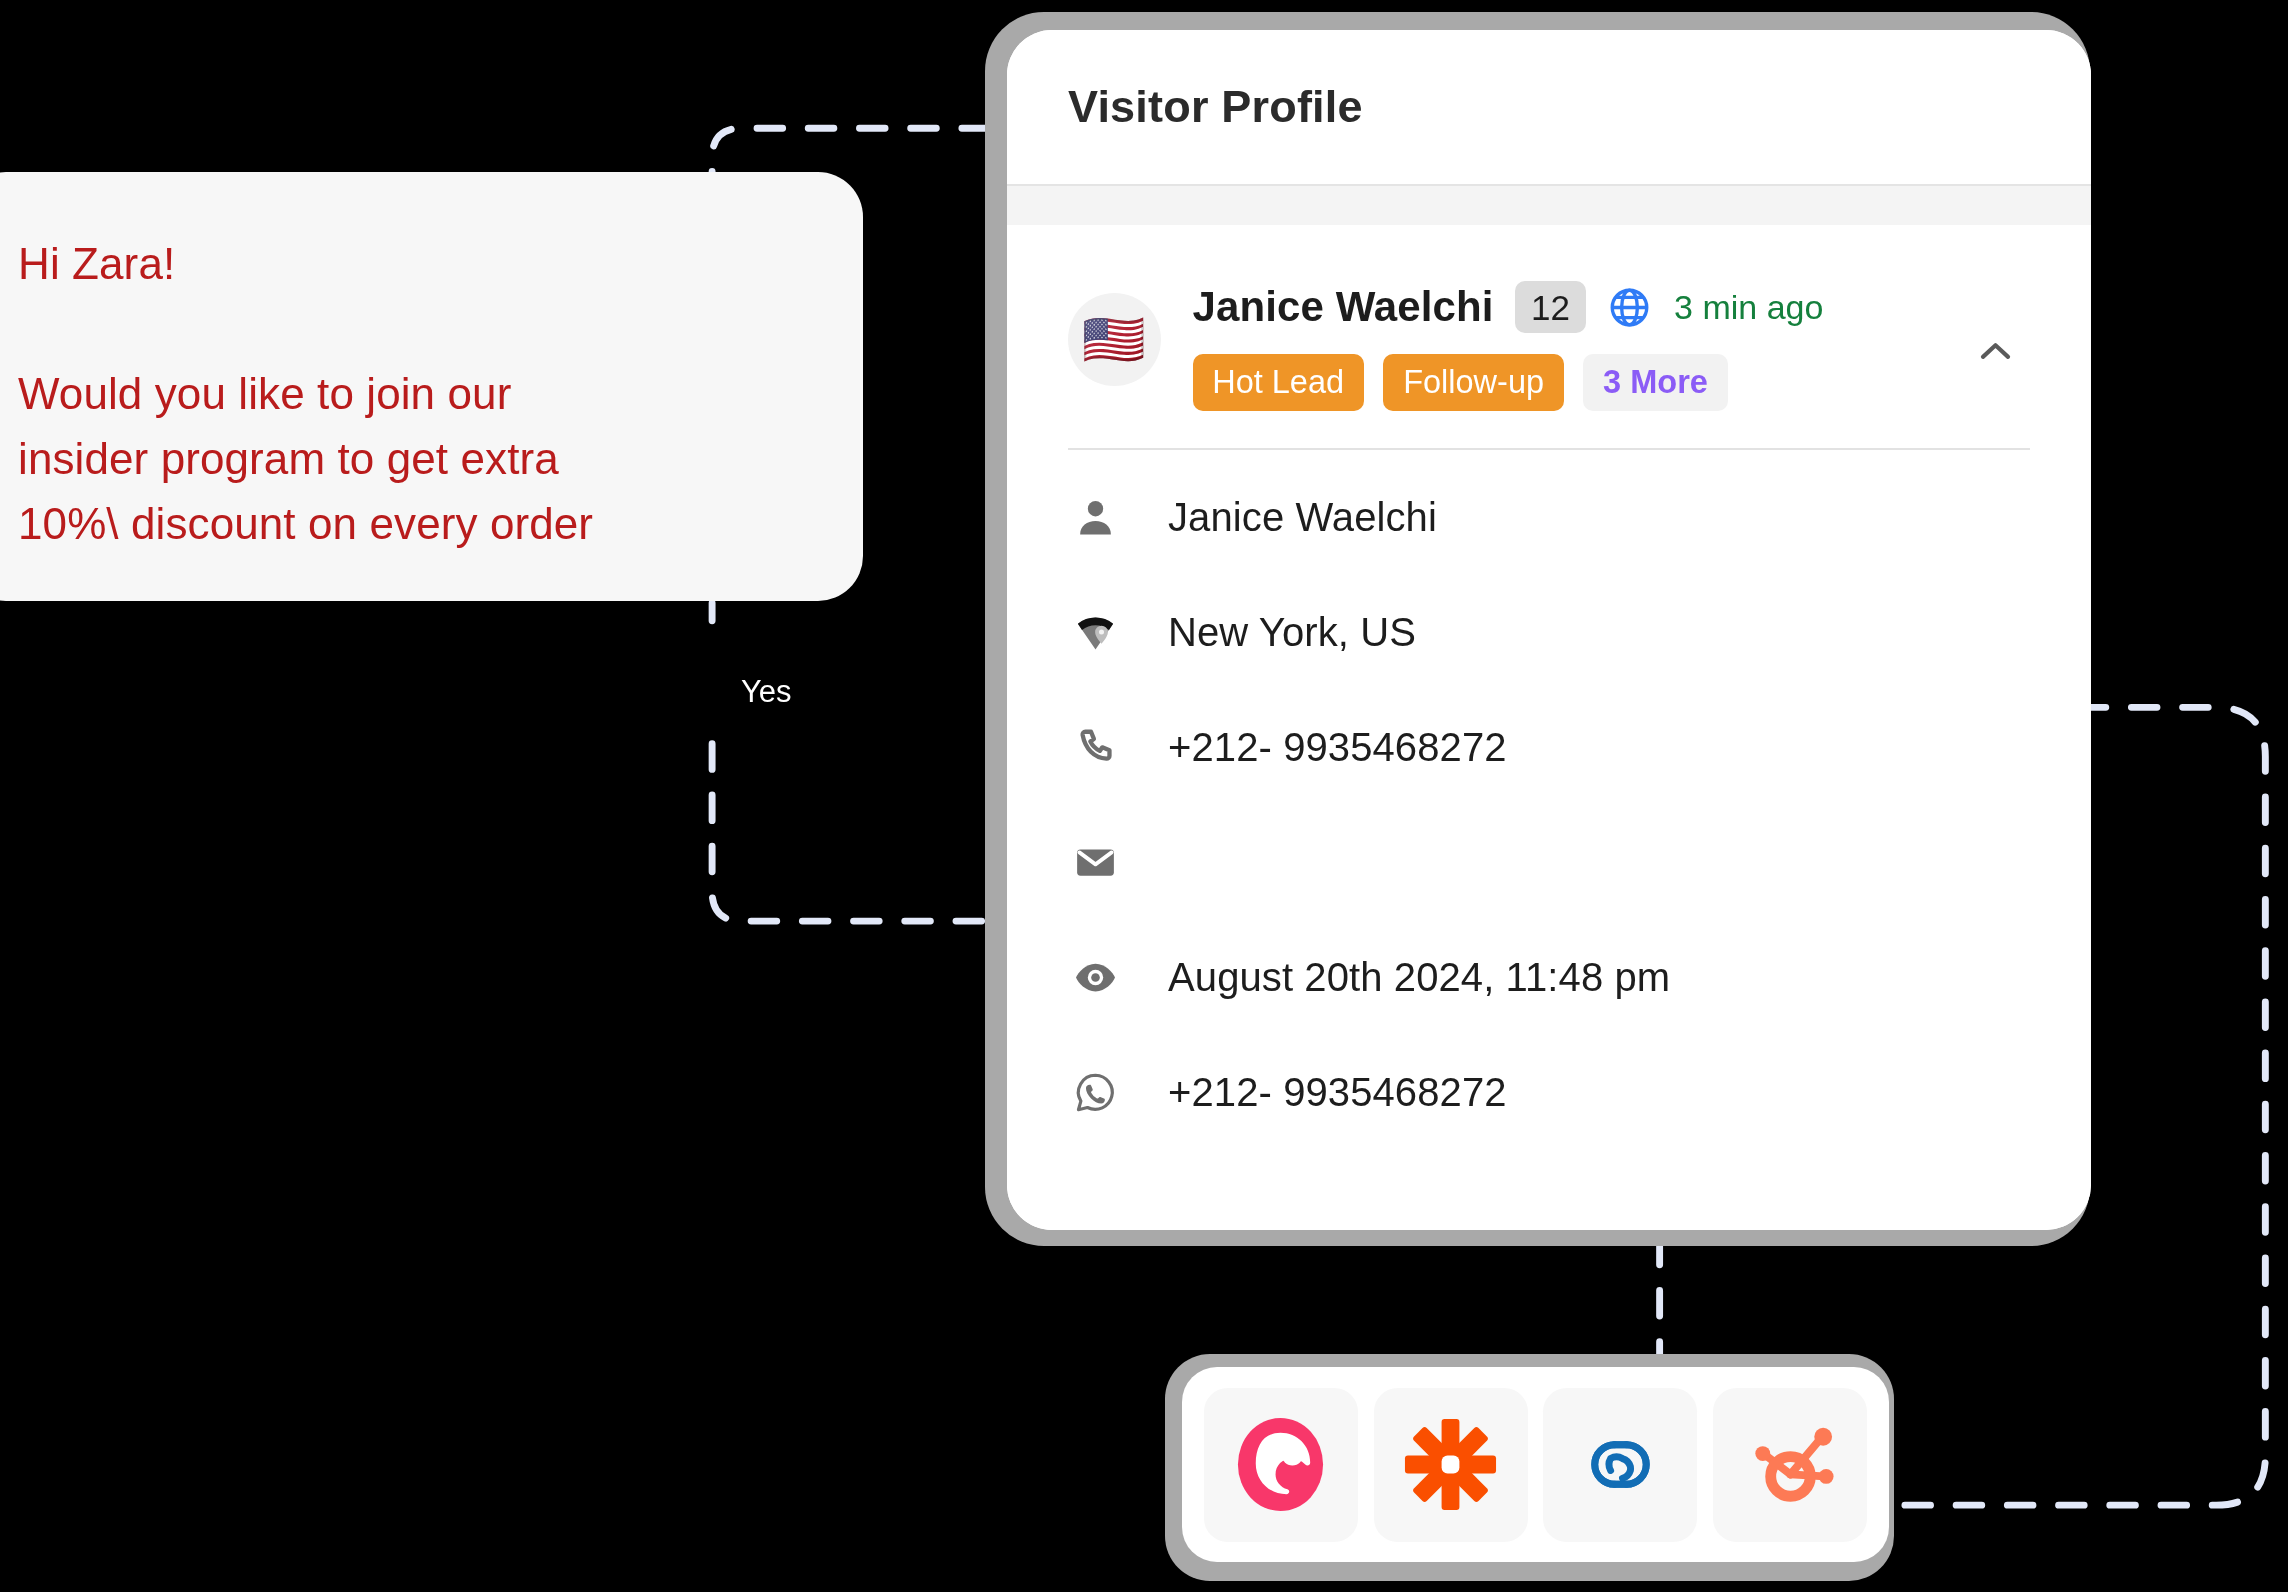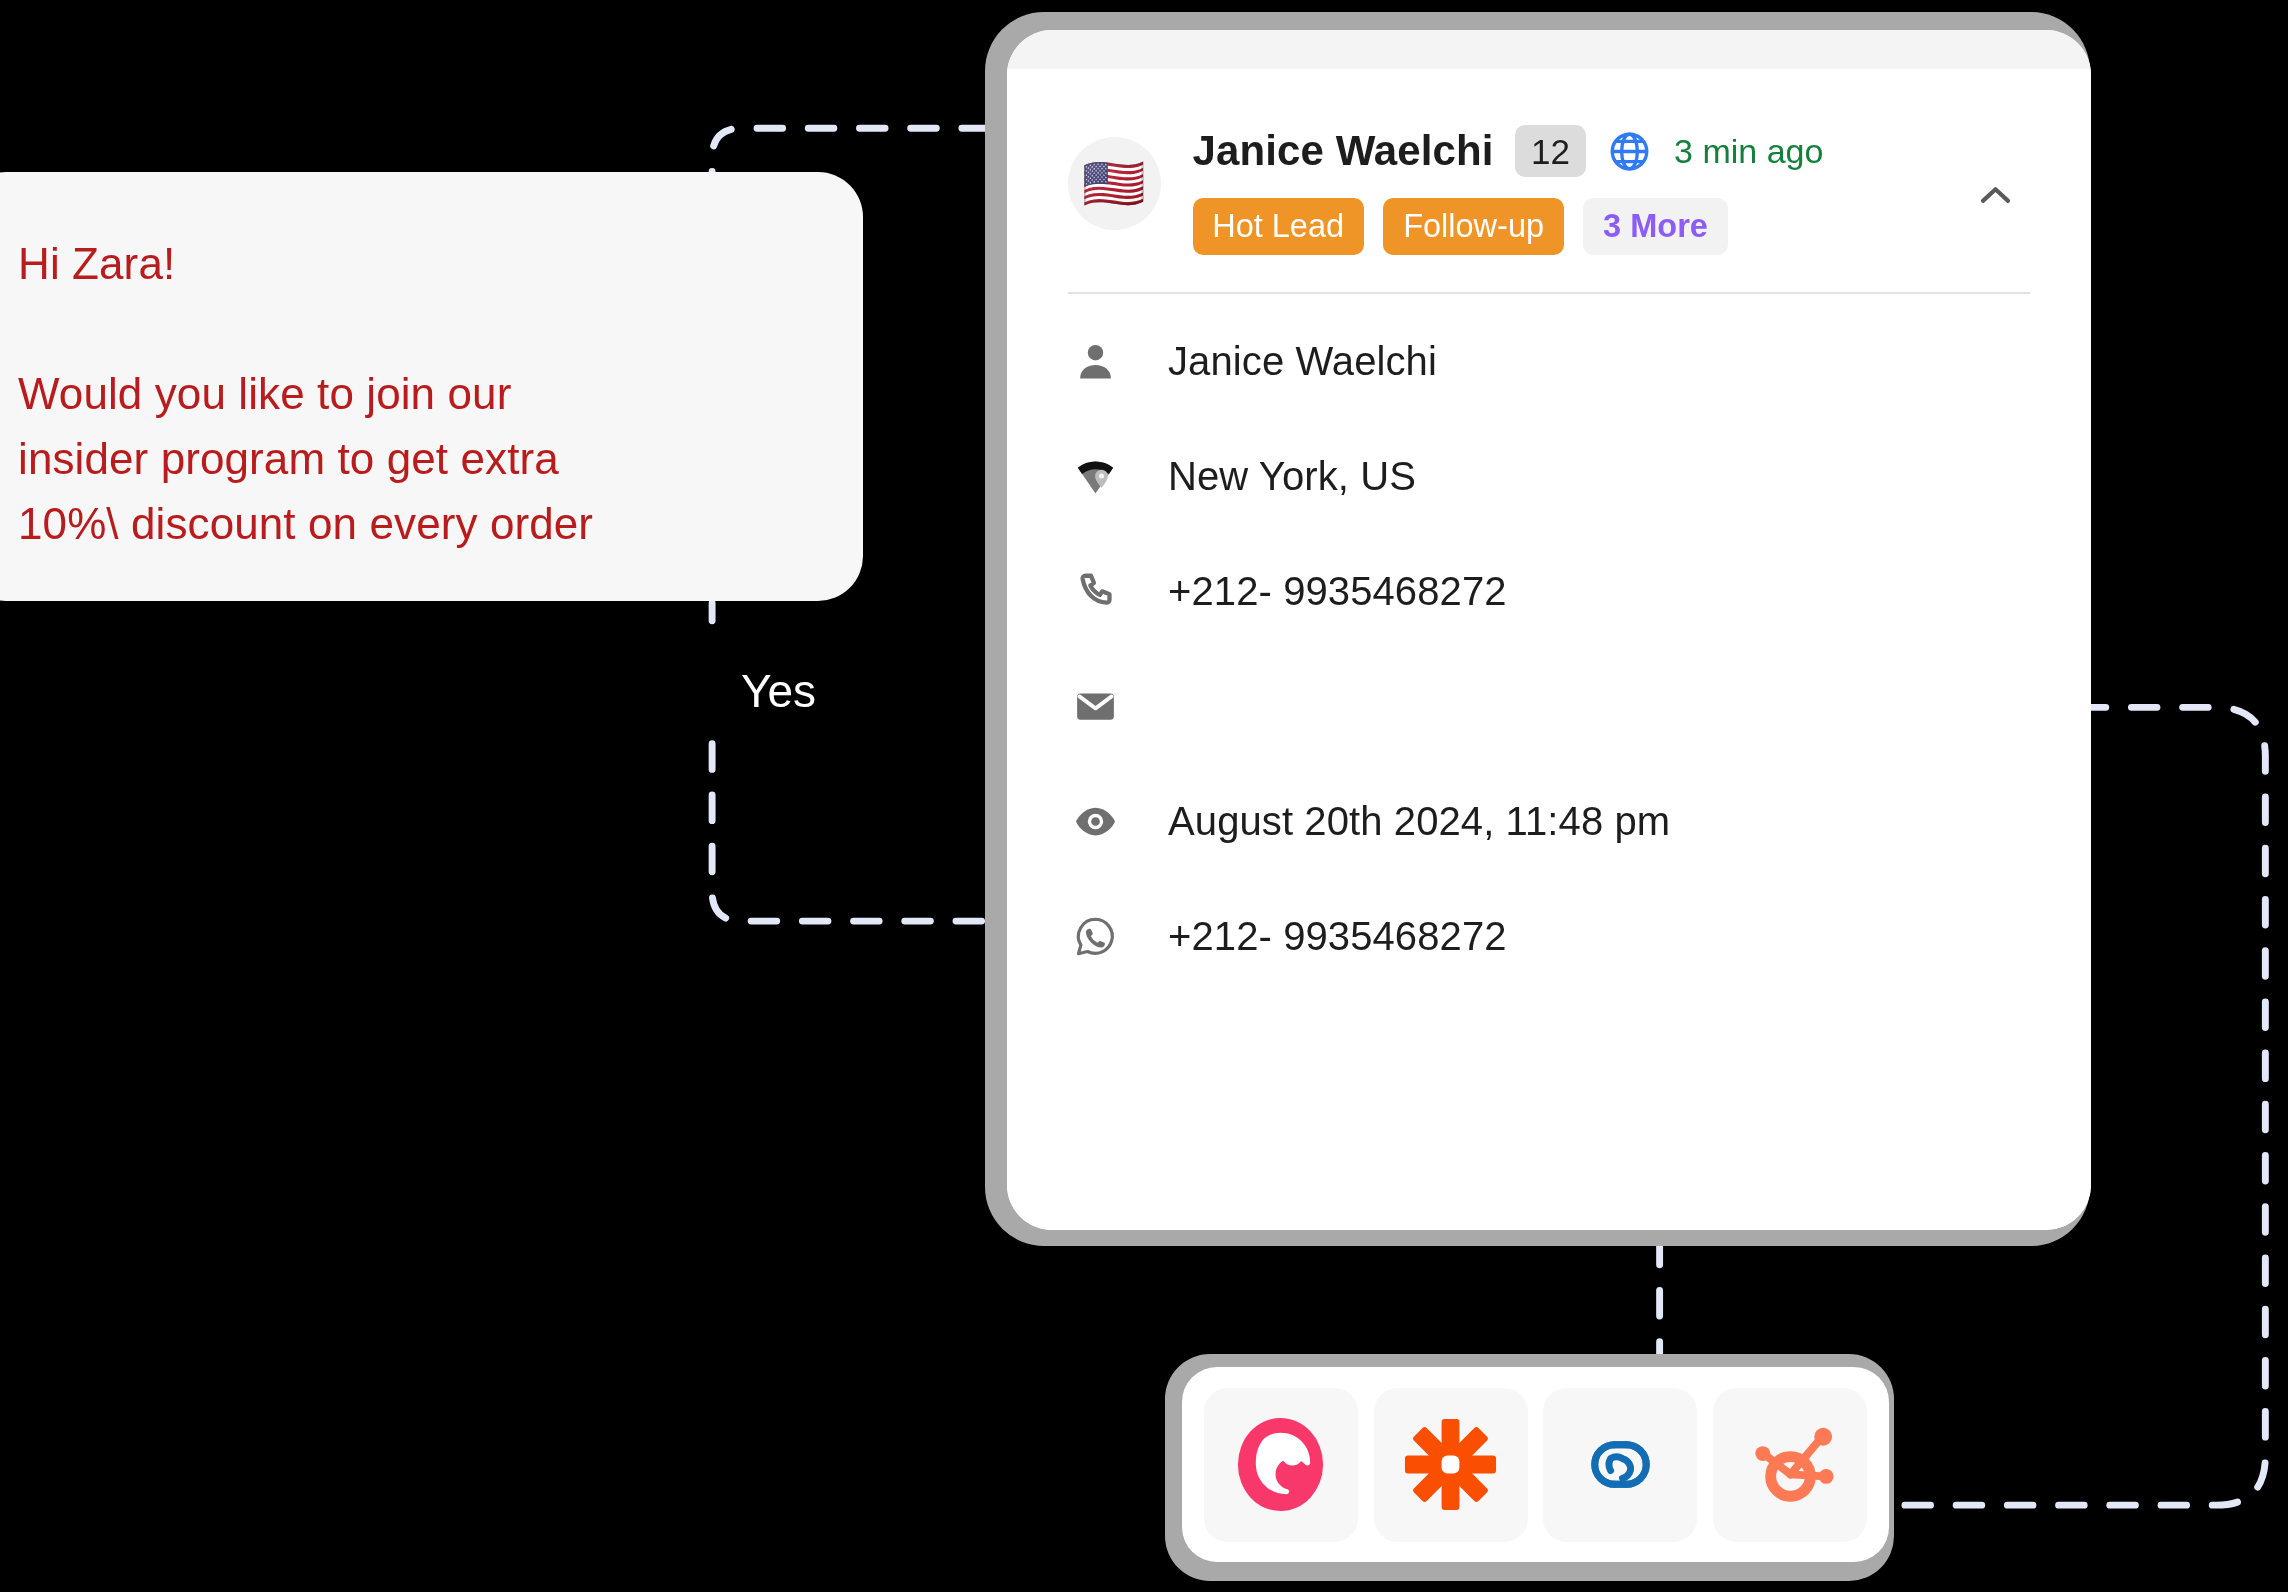--- a/index.html
+++ b/index.html
@@ -21,21 +21,21 @@
   }
   .chat-line{
     color:#b91c1c;font-size:44px;line-height:65px;font-weight:400;
     letter-spacing:0.1px;white-space:pre-wrap;
   }
   .chat-gap{height:65px;}
 
   
   .yes-label{
     position:absolute;left:741px;top:666px;
-    color:#ffffff;font-size:46px;line-height:51px;font-weight:400;
+    color:#ffffff;font-size:31px;line-height:51px;font-weight:400;
   }
 
   
   .profile-frame{
     position:absolute;left:985px;top:11.8px;width:1105px;height:1234px;
     background:#a9a9a9;border-radius:59px;
   }
   .profile-card{
     position:absolute;left:1007px;top:29.6px;width:1084px;height:1200px;
     background:#ffffff;border-radius:45px;overflow:hidden;
@@ -123,20 +123,23 @@
     <div class="chat-line">Would you like to join our
 insider program to get extra
 10%\ discount on every order</div>
   </div>
 
   <div class="yes-label">Yes</div>
 
   <div class="profile-frame"></div>
   <div class="profile-card">
 
+    <div class="profile-head">
+      <span class="profile-title">Visitor Profile</span>
+    </div>
     <div class="profile-strip"></div>
 
     <div class="profile-body">
 
       <div class="visitor-row">
 
         <div class="avatar">
           <span class="flagglyph">🇺🇸</span>
         </div>
 

